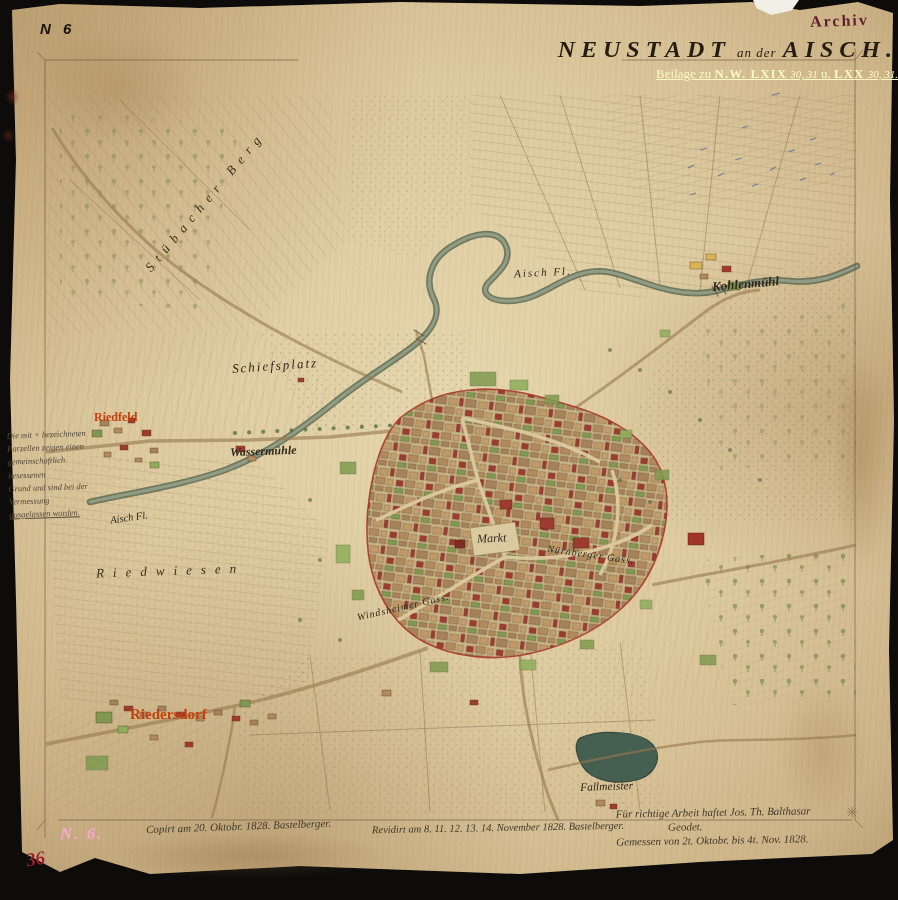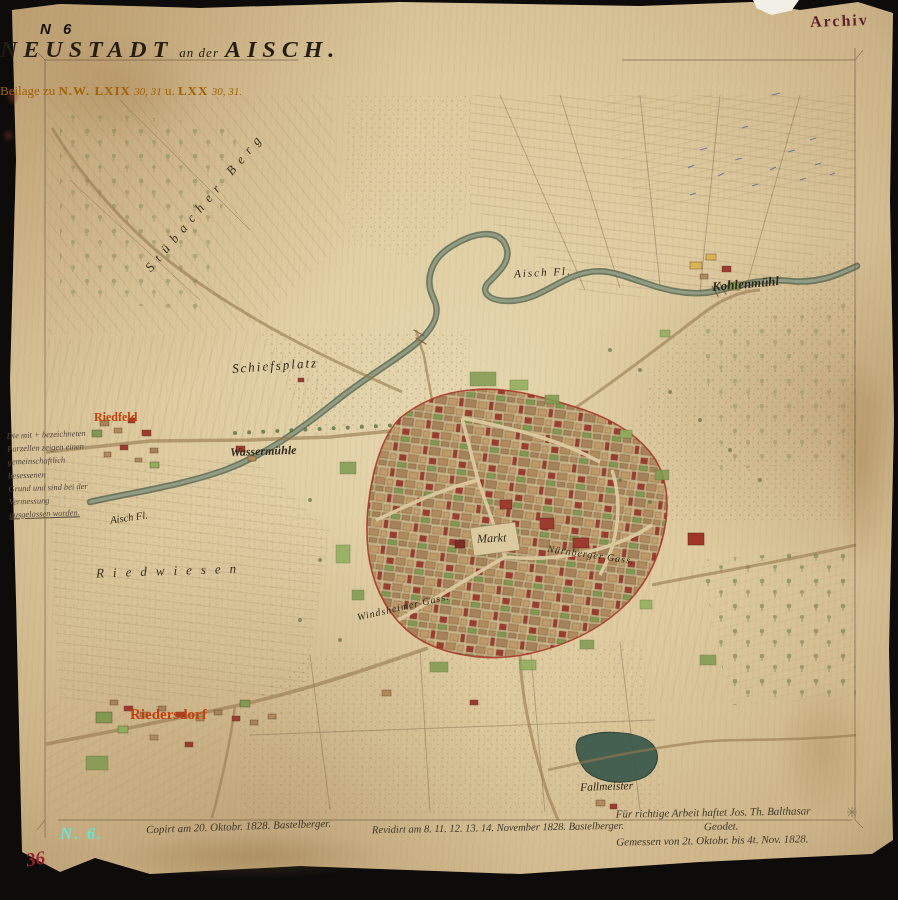--- a/index.html
+++ b/index.html
@@ -20,25 +20,25 @@
   .tear-white{position:absolute;left:753px;top:0;width:46px;height:15px;background:#f2efe7;
     clip-path:polygon(0 0,100% 0,84% 70%,40% 100%,8% 55%);}
   svg.map-art{position:absolute;left:0;top:0;}
   .label{position:absolute;color:#30281a;white-space:nowrap;}
   .hand{font-style:italic;color:#3f382c;}
   
   .sheet-top{left:40px;top:20px;font-family:"Liberation Sans",sans-serif;font-weight:bold;
     font-style:italic;font-size:15px;letter-spacing:4px;color:#17140f;}
   .stamp{left:810px;top:12px;font-family:"Liberation Serif",serif;font-weight:bold;
     font-size:16px;letter-spacing:2px;color:#5e1f2c;transform:rotate(-2deg);}
-  .title-block{position:absolute;left:0;right:0;top:36px;text-align:left;color:#241d12;}
+  .title-block{position:absolute;left:0;right:0;top:36px;text-align:right;color:#241d12;}
   .title-line{letter-spacing:2px;}
   .t-big{font-size:24px;font-weight:bold;font-style:italic;letter-spacing:6px;}
   .t-small{font-size:13px;font-style:italic;letter-spacing:1px;}
-  .subtitle{margin-top:20px;font-size:13px;color:#a16207;}
+  .subtitle{margin-top:3px;font-size:13px;color:#fef9c3;text-decoration:underline;}
   .sub-b{font-weight:bold;letter-spacing:1px;}
   .sub-i{font-style:italic;font-size:11px;}
   
   .ml{font-style:italic;font-size:12px;}
   .ml-upright{font-style:normal;font-weight:bold;font-size:12px;color:#c2410c;}
   .lbl-stuebacher{left:148px;top:262px;letter-spacing:7px;font-size:13px;
     transform:rotate(-50deg);transform-origin:0 50%;color:#3a2f1d;}
   .lbl-schiessplatz{left:232px;top:358px;font-size:13px;letter-spacing:2px;transform:rotate(-4deg);}
   .lbl-riedfeld{left:94px;top:410px;font-size:12px;}
   .lbl-wassermuehle{left:230px;top:444px;transform:rotate(-2deg);font-weight:bold;}
@@ -50,26 +50,26 @@
   .lbl-nuernberger{left:547px;top:549px;font-size:10px;letter-spacing:1px;transform:rotate(8deg);}
   .lbl-windsheimer{left:356px;top:601px;font-size:10px;letter-spacing:1px;transform:rotate(-13deg);}
   .lbl-riedersdorf{left:130px;top:706px;font-size:15px;}
   .lbl-fallmeister{left:580px;top:780px;font-size:11.5px;transform:rotate(-2deg);}
   
   .margin-note{position:absolute;left:8px;top:428px;width:94px;font-size:8.5px;font-style:italic;
     color:#554a3c;line-height:1.55;transform:rotate(-2deg);}
   .margin-note .u{text-decoration:underline;}
   
   .sheet-bottom{left:60px;top:824px;font-size:17px;font-weight:bold;font-style:italic;
-    letter-spacing:2px;color:#5eead4;}
+    letter-spacing:2px;color:#f9a8d4;}
   .note-left{left:146px;top:820px;font-size:11px;transform:rotate(-2deg);}
   .note-center{left:372px;top:822px;font-size:10.5px;transform:rotate(-1deg);}
   .note-right{position:absolute;left:616px;top:806px;font-size:11px;font-style:italic;
     color:#3f382c;line-height:1.25;transform:rotate(-1deg);}
-  .note-right .g{margin-left:88px;}
+  .note-right .g{margin-left:52px;}
   .corner-no{left:26px;top:848px;font-size:19px;font-weight:bold;font-style:italic;
     color:#9c2030;transform:rotate(-10deg);}
 </style>
 </head>
 <body>
 
 <div class="stage">
   <div class="paper"></div>
 
   <div class="stain" style="left:36px;top:28px;width:170px;height:120px;background:radial-gradient(ellipse,rgba(145,105,58,.22),transparent 70%);"></div>

